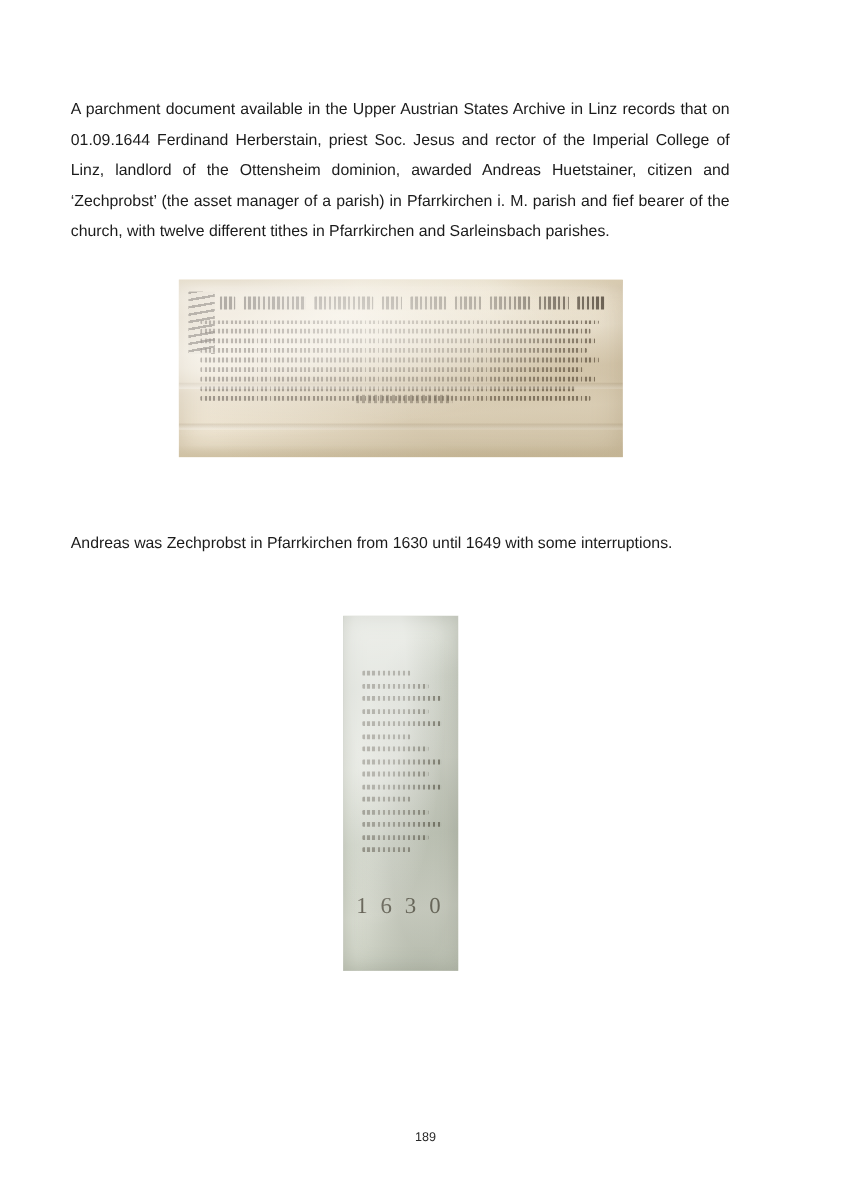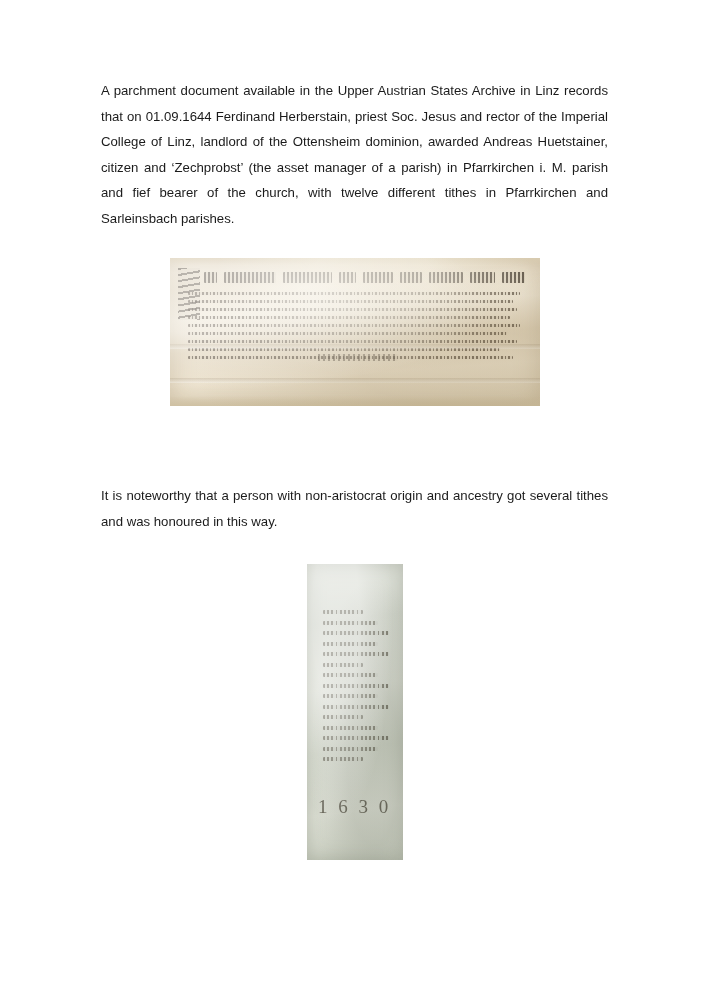--- a/index.html
+++ b/index.html
@@ -13,21 +13,21 @@
     font-family: "Liberation Sans", sans-serif;
     color: #1a1a1a;
     position: relative;
     overflow: hidden;
   }
   .page {
     position: relative;
     width: 709px;
     height: 992px;
     box-sizing: border-box;
-    padding: 78px 101px 0 101px;
+    padding: 78px 101px 0 59px;
   }
   .para {
     font-size: 13.2px;
     line-height: 25.5px;
     text-align: justify;
     text-justify: inter-word;
     margin: 0 0 0 0;
     color: #1b1b1b;
   }
   .para-intro {
@@ -235,24 +235,24 @@
       <div class="fold f2"></div>
       <div class="edge-bottom"></div>
     </div>
   </div>
 
   <div class="gap-1"></div>
 
 
   <div class="gap-2"></div>
 
+  <p class="para">Andreas was Zechprobst in Pfarrkirchen from 1630 until 1649 with some interruptions.</p>
 
   <div class="gap-3"></div>
 
-  <p class="para">It is noteworthy that a person with non-aristocrat origin and ancestry got several tithes and was honoured in this way.</p>
 
   <div class="fig-wrap">
     <div class="fig2">
       <div class="f2-body">
         <div class="line short"></div>
         <div class="line mid"></div>
         <div class="line"></div>
         <div class="line mid"></div>
         <div class="line"></div>
         <div class="line short"></div>
@@ -263,13 +263,14 @@
         <div class="line short"></div>
         <div class="line mid"></div>
         <div class="line"></div>
         <div class="line mid"></div>
         <div class="line short"></div>
       </div>
       <div class="f2-year">1 6 3 0</div>
     </div>
   </div>
 
+  <div class="page-number">189</div>
 </div>
 
 </body></html>

